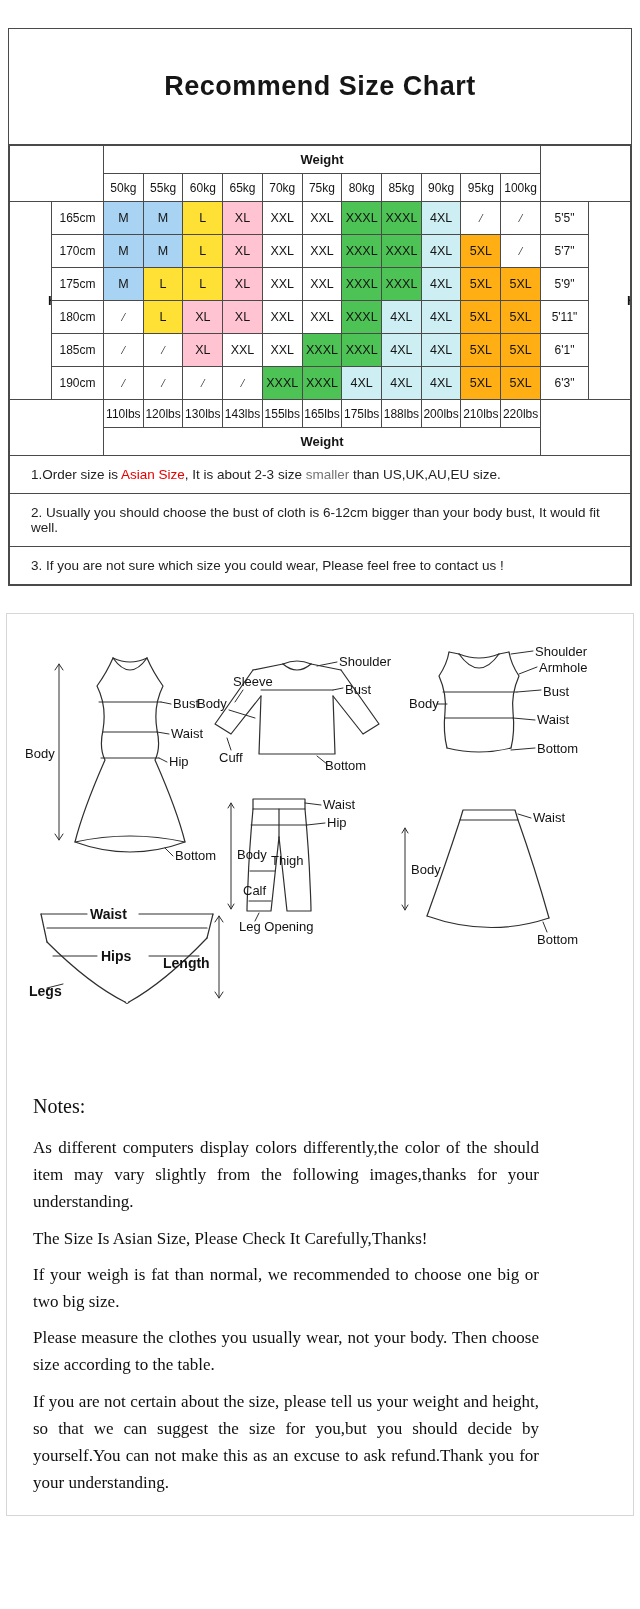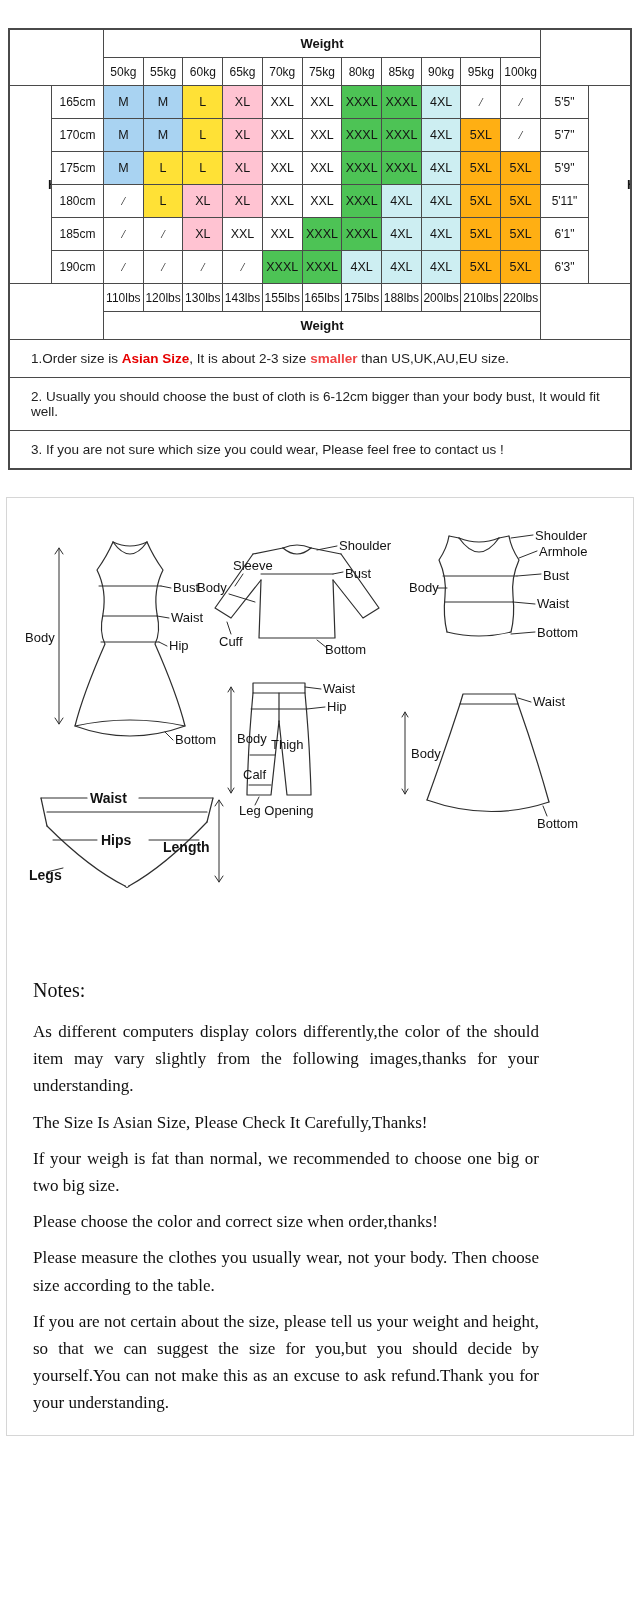--- a/index.html
+++ b/index.html
@@ -23,21 +23,21 @@
     border:1px solid #4a4a4a; text-align:center; vertical-align:middle;
     font-size:12px; color:#141414; height:28px; overflow:hidden; padding:0;
   }
   .size-table td.wh { font-weight:bold; font-size:13px; }
   .size-table td.hl { font-weight:bold; font-size:13px;padding-left:38px; }
   .size-table td.sz { height:33px; font-size:12.5px; }
   .size-table td.slash { font-style:italic; font-family:"Liberation Serif", serif; }
   .size-table td.note {
     text-align:left; height:auto; padding:11px 10px 11px 21px; font-size:13.5px; color:#222;
   }
-  .size-table .red { font-weight:bold; }
+  .size-table .red { font-weight:normal; }
 
   
   .lower-box { margin:27px 6px 0 6px; border:1px solid #d6d6d6; padding:14px 0 10px 0; background:#fff; }
   .diagrams { position:relative; height:382px; }
   .diagrams svg { position:absolute; overflow:visible; }
   .diagrams text { font-family:"Liberation Sans", sans-serif; font-size:13px; fill:#121212; }
   .diagrams text.b { font-weight:bold; font-size:14px; }
   .outline path { fill:none; stroke:#2e2e2e; stroke-width:1.2; stroke-linecap:round; stroke-linejoin:round; }
   .mlines path { fill:none; stroke:#2e2e2e; stroke-width:1; stroke-linecap:round; }
 
@@ -48,20 +48,21 @@
   }
   .notes h3 { font-weight:normal; font-size:20px; margin-bottom:12px; }
   .notes p { margin-bottom:9px; }
 </style>
 </head>
 <body>
 
 <div class="page">
 
   <div class="chart-box">
+    <div class="chart-title">Recommend Size Chart</div>
     <table class="size-table">
       <colgroup>
         <col style="width:42px">
           <col style="width:52px">
         <col>
           <col>
           <col>
           <col>
           <col>
           <col>
@@ -196,21 +197,21 @@
             <td class="lbs">188lbs</td>
             <td class="lbs">200lbs</td>
             <td class="lbs">210lbs</td>
             <td class="lbs">220lbs</td>
             <td class="corner" colspan="2" rowspan="2"></td>
           </tr>
           <tr>
             <td class="wh" colspan="11">Weight</td>
           </tr>
           <tr>
-            <td class="note" colspan="15"><span>1.Order size is </span><span class="red" style="color: rgb(230, 0, 0);">Asian Size</span><span>, It is about 2-3 size </span><span class="red" style="color: #ef4444; text-align: center;">smaller</span><span> than US,UK,AU,EU size.</span></td>
+            <td class="note" colspan="15"><span>1.Order size is </span><span class="red" style="color: rgb(230, 0, 0);">Asian Size</span><span>, It is about 2-3 size </span><span class="red" style="color: #737373; text-align: center;">smaller</span><span> than US,UK,AU,EU size.</span></td>
           </tr>
           <tr>
             <td class="note" colspan="15">2. Usually you should choose the bust of cloth is 6-12cm bigger than your body bust, It would fit well.</td>
           </tr>
           <tr>
             <td class="note" colspan="15">3. If you are not sure which size you could wear, Please feel free to contact us !</td>
           </tr>
         </tbody>
     </table>
   </div>
@@ -350,19 +351,18 @@
         <text x="140" y="138">Bottom</text>
       </svg>
 
     </div>
 
     <div class="notes">
       <h3>Notes:</h3>
       <p>As different computers display colors differently,the color of the should item may vary slightly from the following images,thanks for your understanding.</p>
       <p>The Size Is Asian Size, Please Check It Carefully,Thanks!</p>
       <p>If your weigh is fat than normal, we recommended to choose one big or two big size.</p>
-      <p>Please choose the color and correct size when order,thanks!</p>
       <p>Please measure the clothes you usually wear, not your body. Then choose size according to the table.</p>
       <p>If you are not certain about the size, please tell us your weight and height, so that we can suggest the size for you,but you should decide by yourself.You can not make this as an excuse to ask refund.Thank you for your understanding.</p>
     </div>
   </div>
 
 </div>
 
 </body></html>

